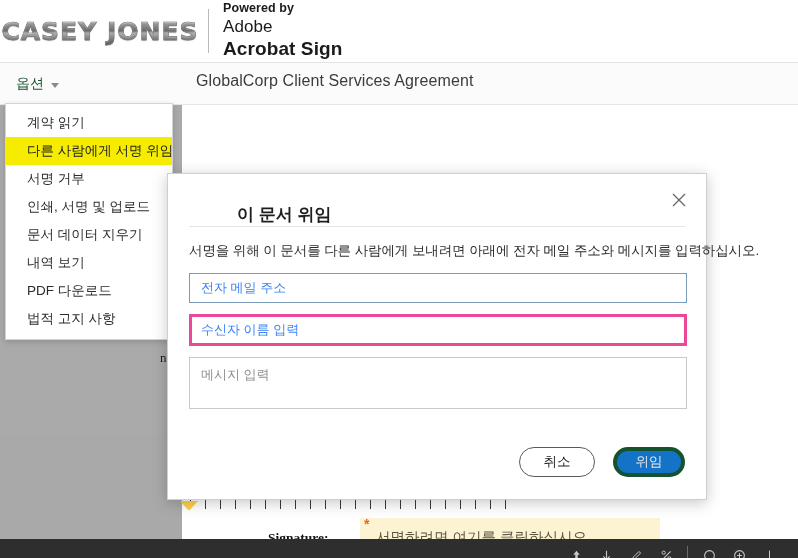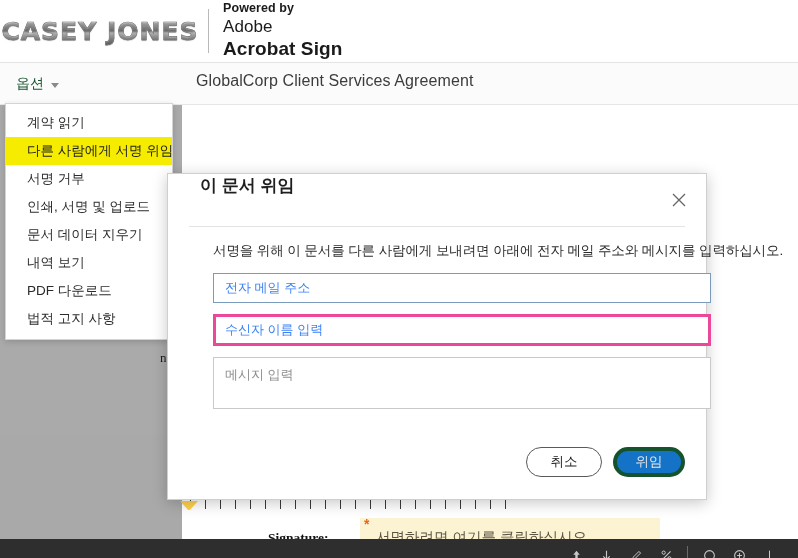--- a/index.html
+++ b/index.html
@@ -162,33 +162,33 @@
 
   
   .modal {
     position: absolute; left: 167px; top: 173px; width: 540px; height: 327px;
     background: #ffffff;
     border: 1px solid #cfcfcf;
     box-shadow: 0 3px 14px rgba(0,0,0,0.22);
     z-index: 60;
   }
   .modal-head {
-    position: relative; height: 52px; padding: 0 32px;
-    display: flex; align-items: flex-start;
+    position: relative; height: 52px; padding: 0 21px;
+    display: flex; align-items: flex-end; margin-left: 48px;
   }
   .modal-title { font-size: 17px; font-weight: bold; color: #1e1e1e; }
   .modal-close {
     position: absolute; right: 17px; top: 16px;
     width: 20px; height: 20px; cursor: pointer;
   }
   .modal-close svg { display: block; }
   .modal-hr {
     height: 1px; background: #e4e4e4; margin: 0 21px;
   }
-  .modal-body { padding: 0 21px; margin-left: 24px; }
+  .modal-body { padding: 0 21px; }
   .modal-desc {
     font-size: 13.5px; color: #2c2c2c; margin-top: 15px; margin-bottom: 13px;
     letter-spacing: -0.1px; white-space: nowrap;
   }
   .field {
     width: 498px; height: 30px;
     border: 1px solid #7b9bbd;
     display: flex; align-items: center;
     padding-left: 11px;
     font-size: 13px; color: #3b82f6;
@@ -201,21 +201,21 @@
   }
   .textarea {
     width: 498px; height: 52px;
     border: 1px solid #c9c9c9;
     padding: 8px 0 0 11px;
     font-size: 13px; color: #8d8d8d;
     background: #fff;
   }
   .modal-foot {
     position: absolute; right: 21px; bottom: 22px;
-    display: flex; align-items: center; gap: 11px;
+    display: flex; align-items: center; gap: 18px;
   }
   .btn {
     height: 30px; border-radius: 15px;
     display: flex; align-items: center; justify-content: center;
     font-size: 13.5px; cursor: pointer; white-space: nowrap;
   }
   .btn-cancel {
     width: 76px; background: #ffffff; border: 1px solid #5a5a5a; color: #222;
   }
   .btn-primary {

